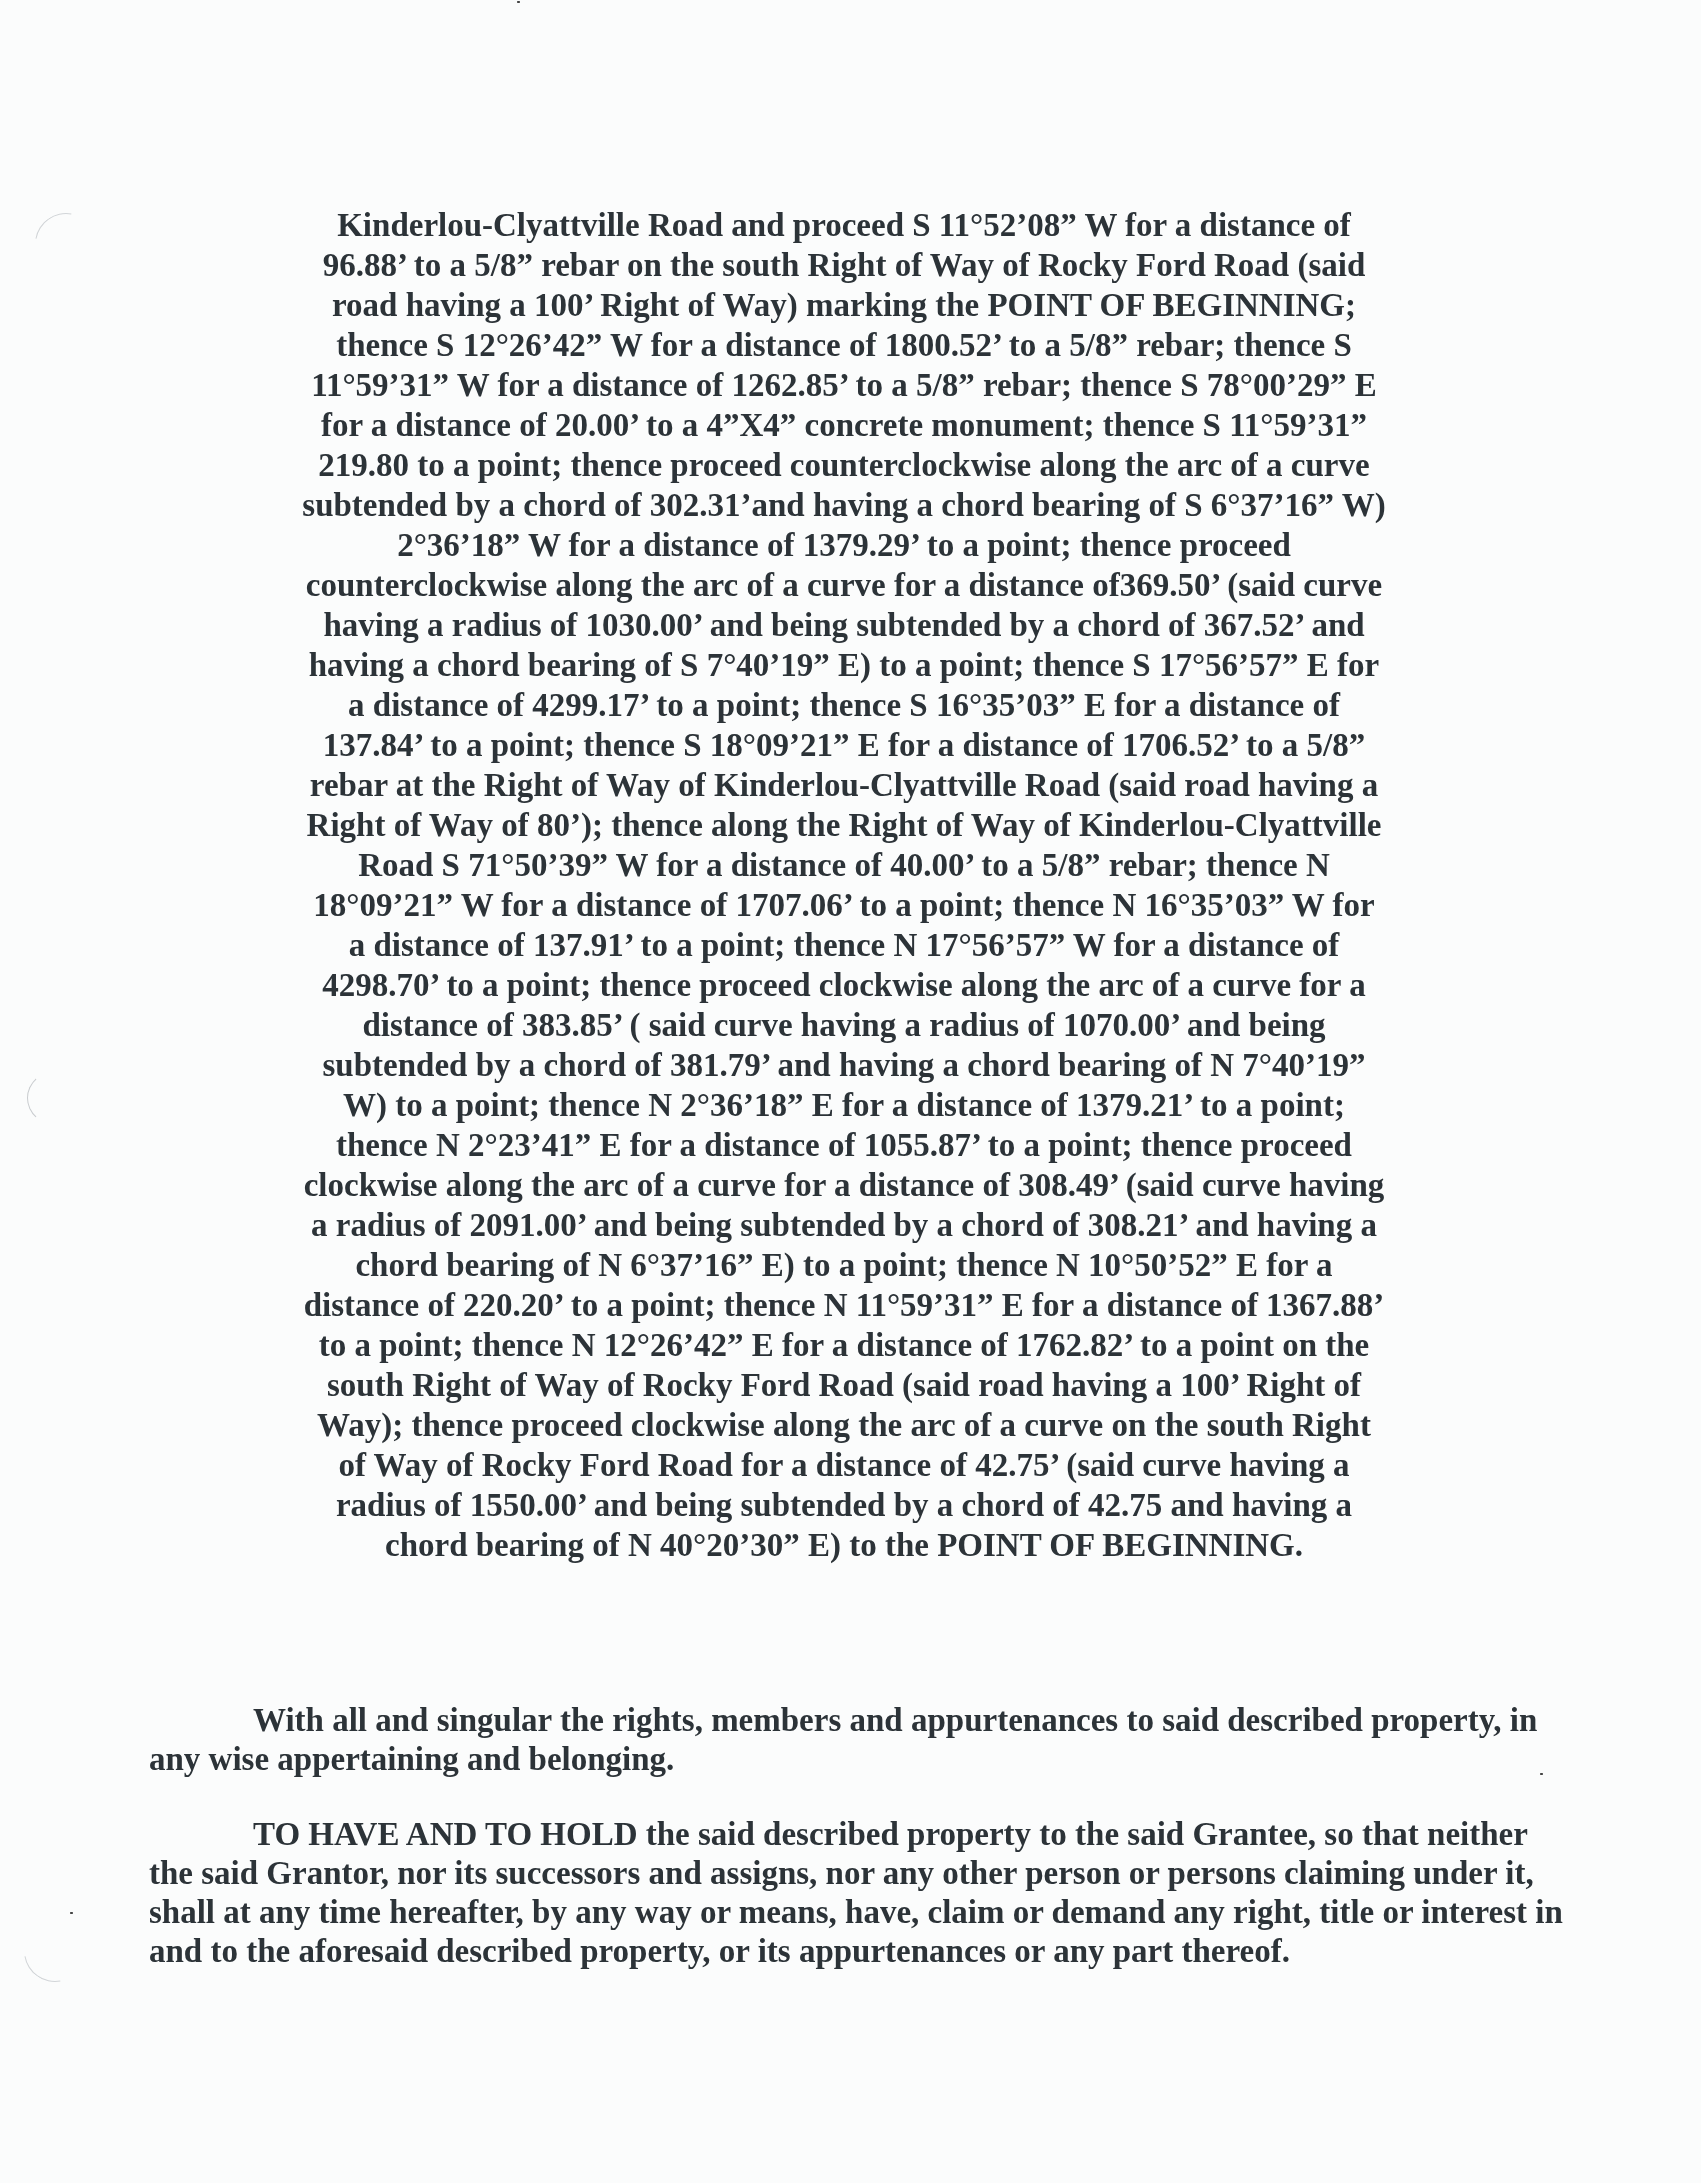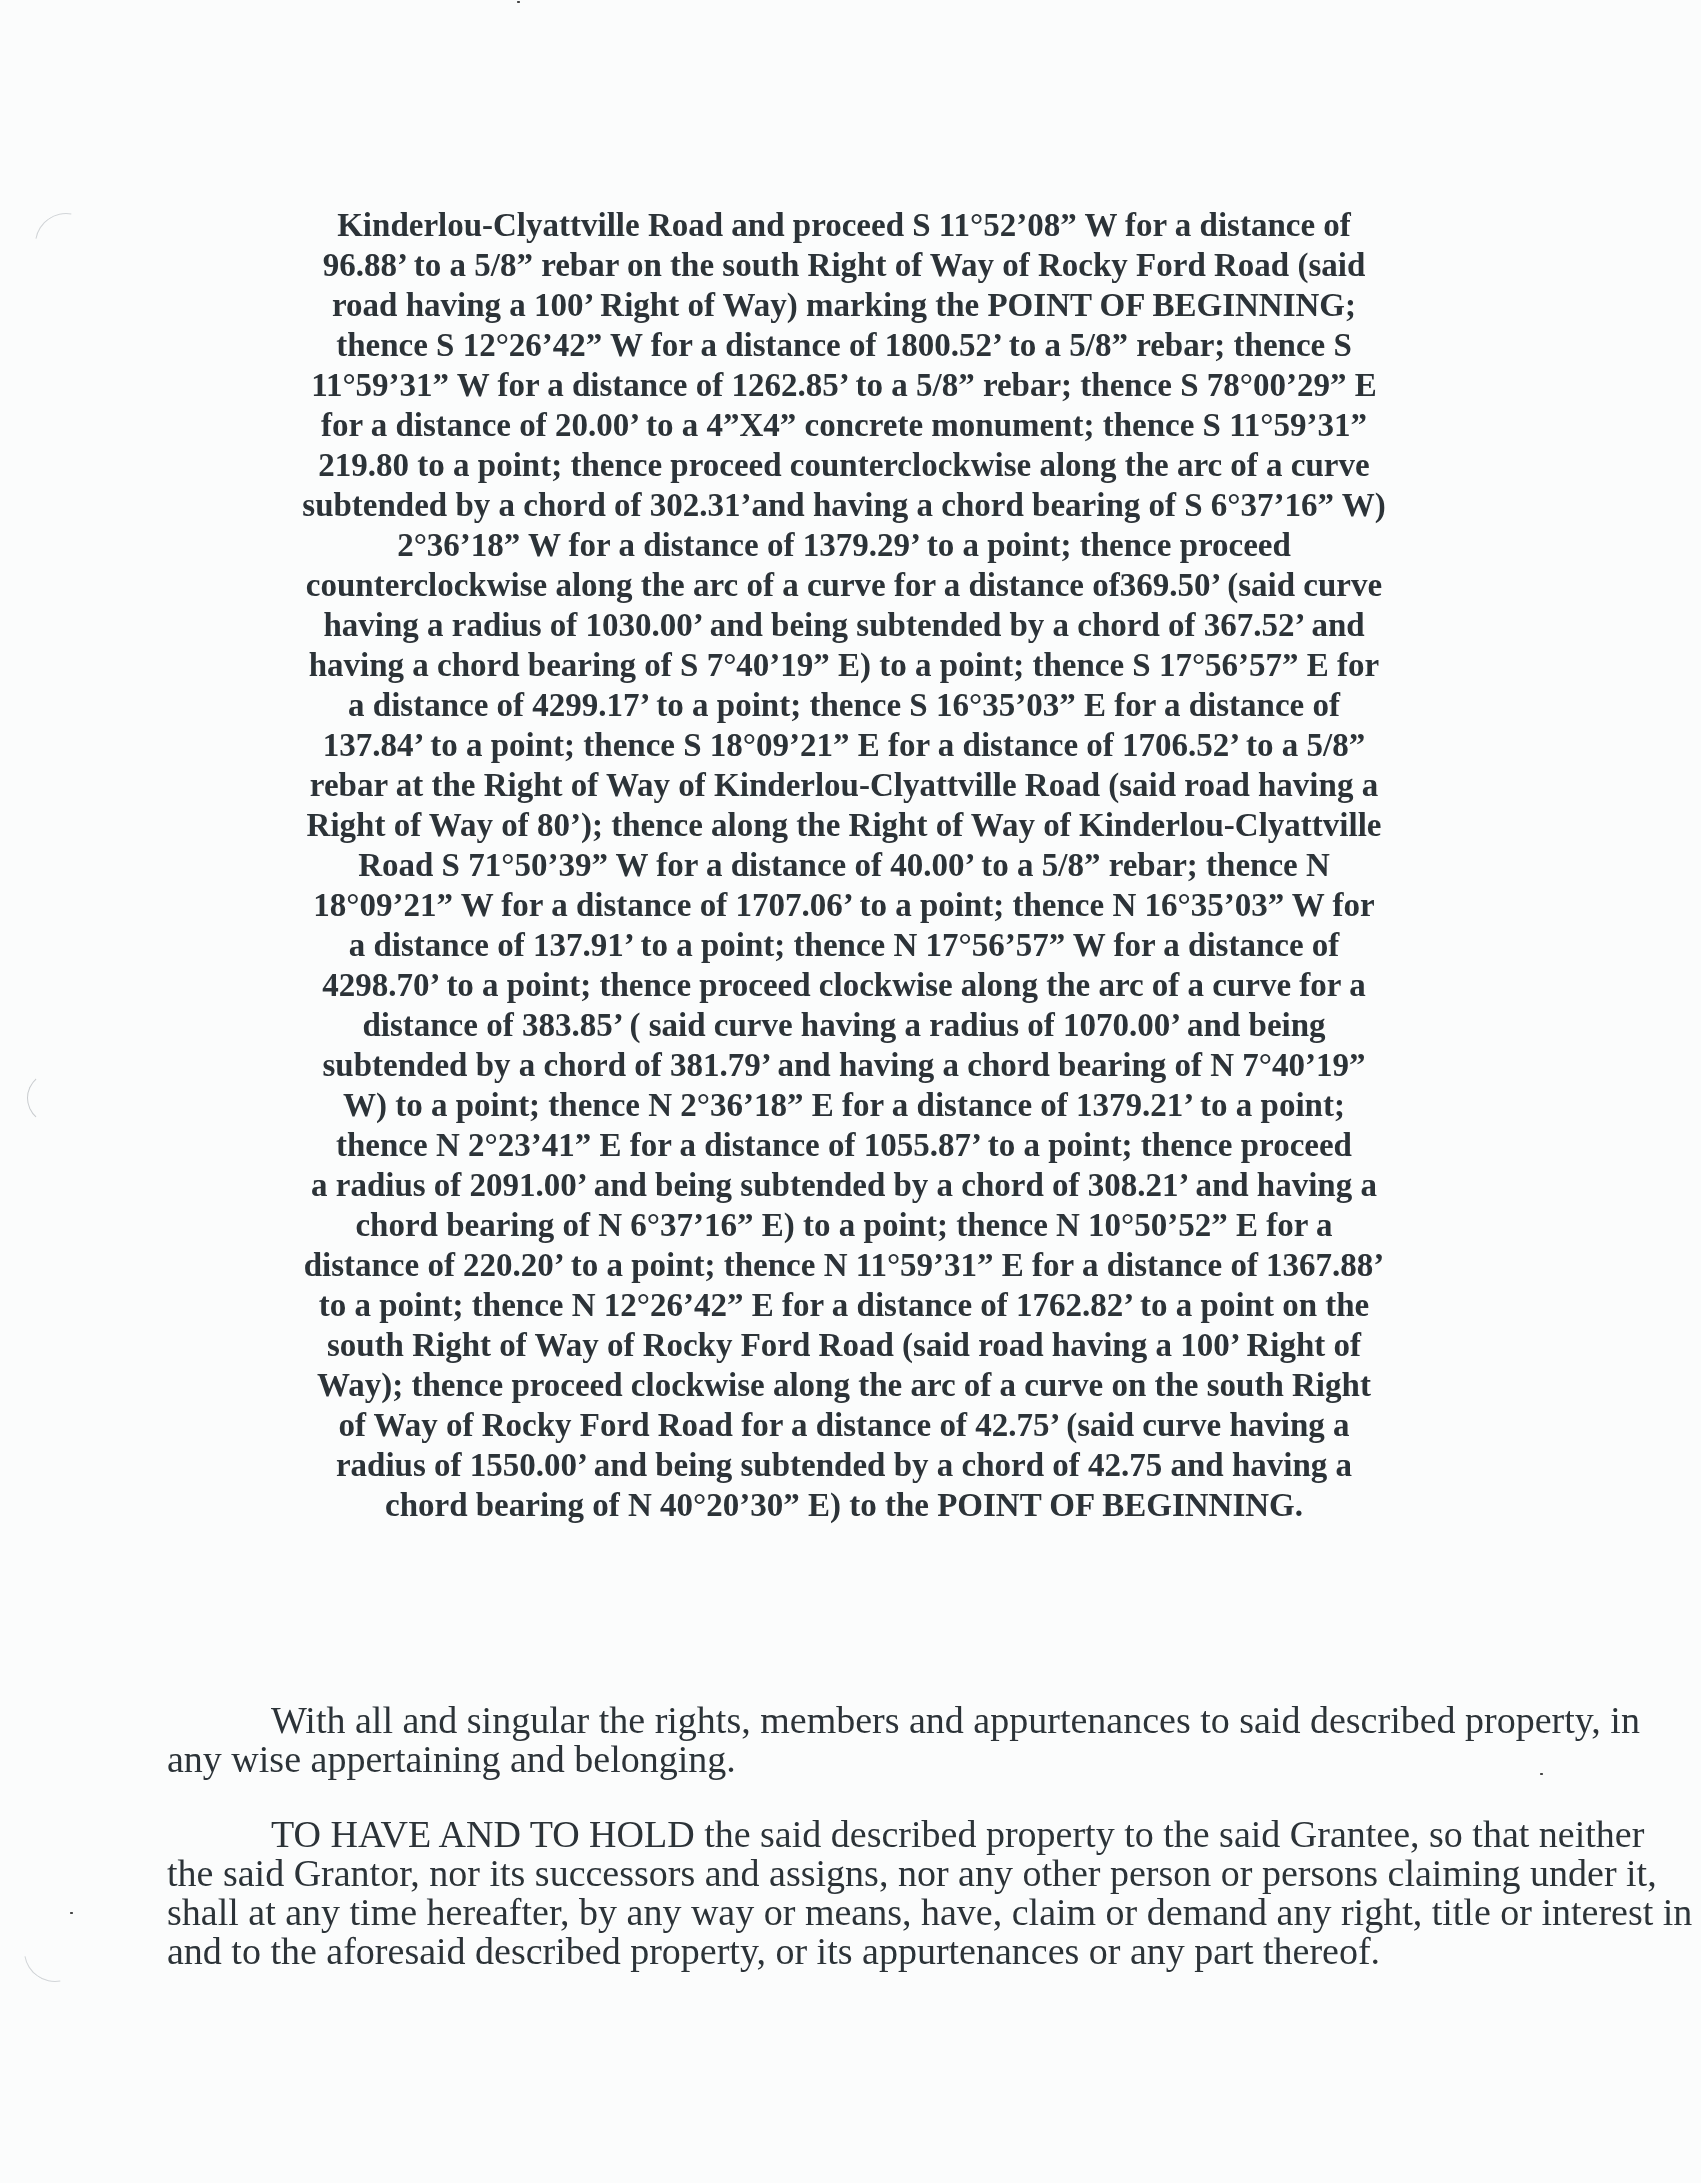--- a/index.html
+++ b/index.html
@@ -20,24 +20,24 @@
     width: 1124px;
     font-weight: bold;
     font-size: 33px;
     line-height: 40px;
     letter-spacing: 0px;
     white-space: nowrap;
   }
   .legal-block .line { display: block; height: 40px; text-align: center; }
   .para {
     position: absolute;
-    left: 167px;
+    left: 149px;
     width: 1338px;
-    font-weight: normal;
-    font-size: 38px;
+    font-weight: bold;
+    font-size: 33px;
     line-height: 39px;
     white-space: nowrap;
   }
   .para .line { display: block; height: 39px; }
   .para .line.indent { padding-left: 104px; }
   .para-1 { top: 1701px; }
   .para-2 { top: 1815px; }
   .punch {
     position: absolute;
     border: 1.3px solid #c4c8cc;
@@ -79,20 +79,21 @@
     <span class="line">rebar at the Right of Way of Kinderlou-Clyattville Road (said road having a</span>
     <span class="line">Right of Way of 80’); thence along the Right of Way of Kinderlou-Clyattville</span>
     <span class="line">Road  S 71°50’39” W for a distance of 40.00’ to a 5/8” rebar; thence N</span>
     <span class="line">18°09’21” W for a distance of 1707.06’ to a point; thence N 16°35’03” W for</span>
     <span class="line">a distance of 137.91’ to a point; thence N 17°56’57” W for a distance of</span>
     <span class="line">4298.70’ to a point; thence proceed clockwise along the arc of a curve for a</span>
     <span class="line">distance of 383.85’ ( said curve having a radius of 1070.00’ and being</span>
     <span class="line">subtended by a chord of 381.79’ and having a chord bearing of N 7°40’19”</span>
     <span class="line">W) to a point; thence N 2°36’18” E for a distance of 1379.21’ to a point;</span>
     <span class="line">thence N 2°23’41” E for a distance of 1055.87’ to a point; thence proceed</span>
+    <span class="line">clockwise along the arc of a curve for a distance of 308.49’ (said curve having</span>
     <span class="line">a radius of 2091.00’ and being subtended by a chord of 308.21’ and having a</span>
     <span class="line">chord bearing of N 6°37’16” E) to a point; thence N 10°50’52” E for a</span>
     <span class="line">distance of 220.20’ to a point; thence N 11°59’31” E for a distance of 1367.88’</span>
     <span class="line">to a point; thence N 12°26’42” E for a distance of 1762.82’ to a point on the</span>
     <span class="line">south Right of Way of Rocky Ford Road (said road having a 100’ Right of</span>
     <span class="line">Way); thence proceed clockwise along the arc of a curve on the south Right</span>
     <span class="line">of Way of Rocky Ford Road for a distance of 42.75’ (said curve having a</span>
     <span class="line">radius of 1550.00’ and being subtended by a chord of 42.75 and having a</span>
     <span class="line">chord bearing of N 40°20’30” E) to the POINT OF BEGINNING.</span>
   </div>

